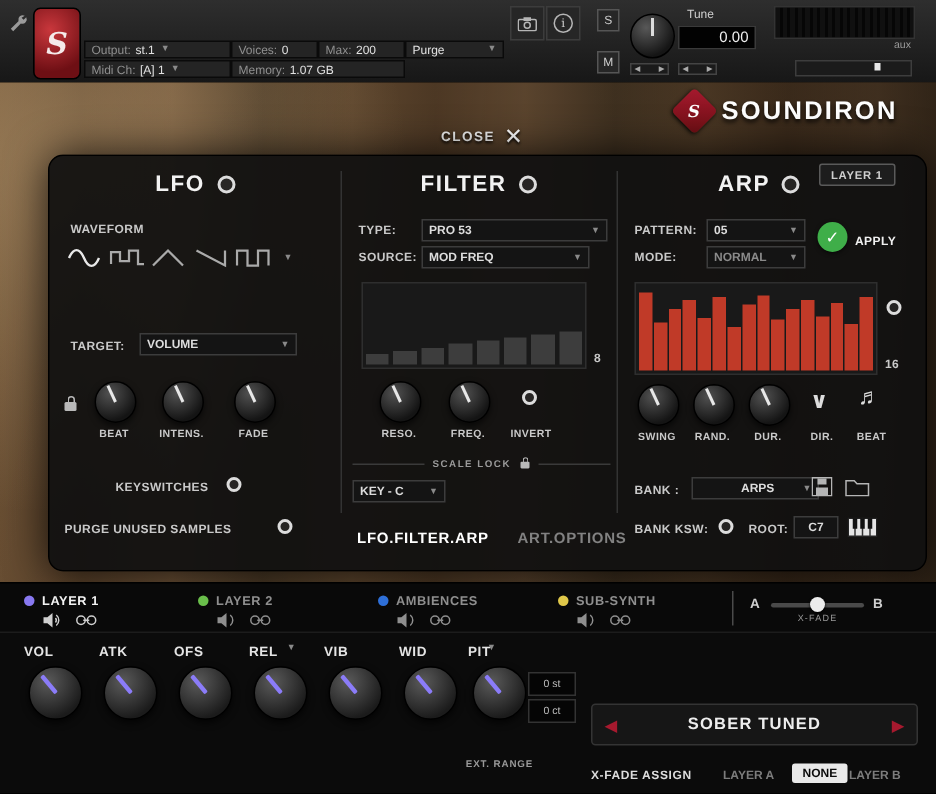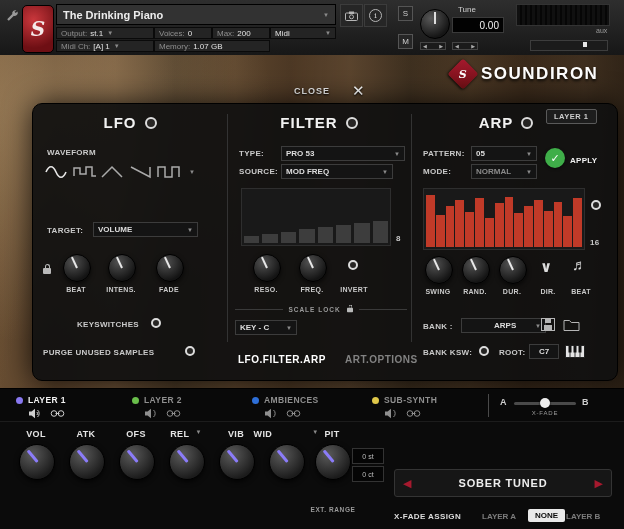--- a/index.html
+++ b/index.html
@@ -35,21 +35,21 @@
       padding:0 2px;box-sizing:border-box;font-size:5px;color:#aaa;}
   #hd-slider{left:530px;top:40px;width:76px;height:9px;background:#1b1b1b;border:1px solid #3d3d3d;}
   #hd-slider .hnd{position:absolute;left:52px;top:1px;width:4px;height:5px;background:#e8e8e8;}
 
   
   #stage{left:0;top:55px;width:624px;height:333px;
      background:
        radial-gradient(circle at 6% 16%, rgba(219,187,138,.40), rgba(219,187,138,0) 36%),
        linear-gradient(100deg, rgba(0,0,0,0) 0%, rgba(0,0,0,.22) 55%, rgba(10,6,3,.6) 100%),
        repeating-linear-gradient(90deg,#6b5034 0px,#5c432b 55px,#715539 115px,#53402a 175px,#6b5034 235px);}
-  #close-btn{left:294px;top:27px;gap:22px;cursor:pointer;}
+  #close-btn{left:294px;top:27px;gap:6px;cursor:pointer;}
   #close-btn .cl{font-size:9px;font-weight:bold;letter-spacing:1px;color:#f0f0f0;text-shadow:0 1px 2px #000;}
   #close-btn .cx{font-size:15px;font-weight:bold;color:#fff;text-shadow:0 1px 2px #000;}
   #brand{left:452px;top:8px;gap:7px;}
   #brand .diamond{width:22px;height:22px;background:linear-gradient(135deg,var(--brand-red),#6e0f14);
       transform:rotate(45deg);border-radius:3px;display:flex;align-items:center;justify-content:center;box-shadow:0 1px 3px #000;}
   #brand .diamond span{transform:rotate(-45deg);color:#fff;font-weight:bold;font-size:11px;font-family:"DejaVu Serif",serif;font-style:italic;}
   #brand .btxt{font-size:17px;font-weight:800;letter-spacing:1.5px;color:#fff;text-shadow:0 2px 3px rgba(0,0,0,.8);}
 
   
   #panel{left:32px;top:48px;width:584px;height:276px;background:rgba(16,16,16,.93);
@@ -85,21 +85,21 @@
   
   #layerbar{left:0;top:388px;width:624px;height:33px;background:rgba(10,10,10,.94);border-top:1px solid #000;}
   .ldot{position:absolute;width:7px;height:7px;border-radius:50%;}
   .lname{position:absolute;font-size:8.5px;font-weight:bold;letter-spacing:.4px;color:#8f8f8f;cursor:pointer;}
   .lname.active{color:#f2f2f2;}
   .licon{position:absolute;cursor:pointer;}
 
   
   #bottom{left:0;top:421px;width:624px;height:108px;background:#0b0b0b;border-top:1px solid #1c1c1c;}
   .bklabel{position:absolute;width:40px;text-align:center;font-size:9px;font-weight:bold;color:#e4e4e4;letter-spacing:.4px;
-      display:flex;justify-content:center;gap:2px;}
+      display:flex;gap:2px;}
   .bknob{position:absolute;width:34px;height:34px;border-radius:50%;
       background:radial-gradient(circle at 35% 28%, #5a5a5a, #1b1b1b 74%);
       border:1px solid #000;box-shadow:0 2px 5px rgba(0,0,0,.7);cursor:pointer;}
   .bknob .tick{position:absolute;left:50%;top:50%;width:3px;height:15px;margin-left:-1.5px;background:var(--knob-tick);
       transform-origin:50% 0;transform:rotate(140deg);border-radius:1px;}
   .mini-box{position:absolute;width:30px;height:14px;background:#050505;border:1px solid #333;color:#bdbdbd;
       font-size:7px;display:flex;align-items:center;justify-content:center;}
   #preset{left:394px;top:47px;width:218px;height:28px;background:#161616;border:1px solid #343434;border-radius:3px;
       display:flex;align-items:center;justify-content:space-between;padding:0 8px;box-sizing:border-box;}
   #preset .pn{font-size:11px;font-weight:bold;letter-spacing:.8px;color:#ededed;}
@@ -116,40 +116,36 @@
   <div id="khead" class="abs">
     <div class="abs" style="left:5px;top:8px;">
       <svg width="14" height="14" viewBox="0 0 14 14">
           <path d="M11.5,2.5 a3,3 0 0 0 -4.2,3.6 L2.2,11.2 l1.6,1.6 L8.9,7.7 a3,3 0 0 0 3.6,-4.2 l-1.8,1.6 -1.3,-1.3 z" fill="#9a9a9a"></path>
         </svg>
     </div>
     <div id="logo-tile" class="abs">
       <span>S</span>
     </div>
 
-    <div id="title-strip" class="abs">
-      <span class="t">The Drinking Piano</span>
-      <span class="dda">▼</span>
-    </div>
 
     <div class="hbox abs" style="left:56px;top:27px;width:98px;height:12px;">
       <span class="hlabel">Output:</span>
       <span class="hval">st.1</span>
       <span class="dda">▼</span>
     </div>
     <div class="hbox abs" style="left:154px;top:27px;width:58px;height:12px;">
       <span class="hlabel">Voices:</span>
       <span class="hval">0</span>
     </div>
     <div class="hbox abs" style="left:212px;top:27px;width:58px;height:12px;">
       <span class="hlabel">Max:</span>
       <span class="hval">200</span>
     </div>
     <div class="hbox abs" style="left:270px;top:27px;width:66px;height:12px;justify-content:space-between;">
-      <span class="hval">Midi</span>
+      <span class="hval">Purge</span>
       <span class="dda">▼</span>
     </div>
 
     <div class="hbox abs" style="left:56px;top:40px;width:98px;height:12px;">
       <span class="hlabel">Midi Ch:</span>
       <span class="hval">[A] 1</span>
       <span class="dda">▼</span>
     </div>
     <div class="hbox abs" style="left:154px;top:40px;width:116px;height:12px;">
       <span class="hlabel">Memory:</span>

